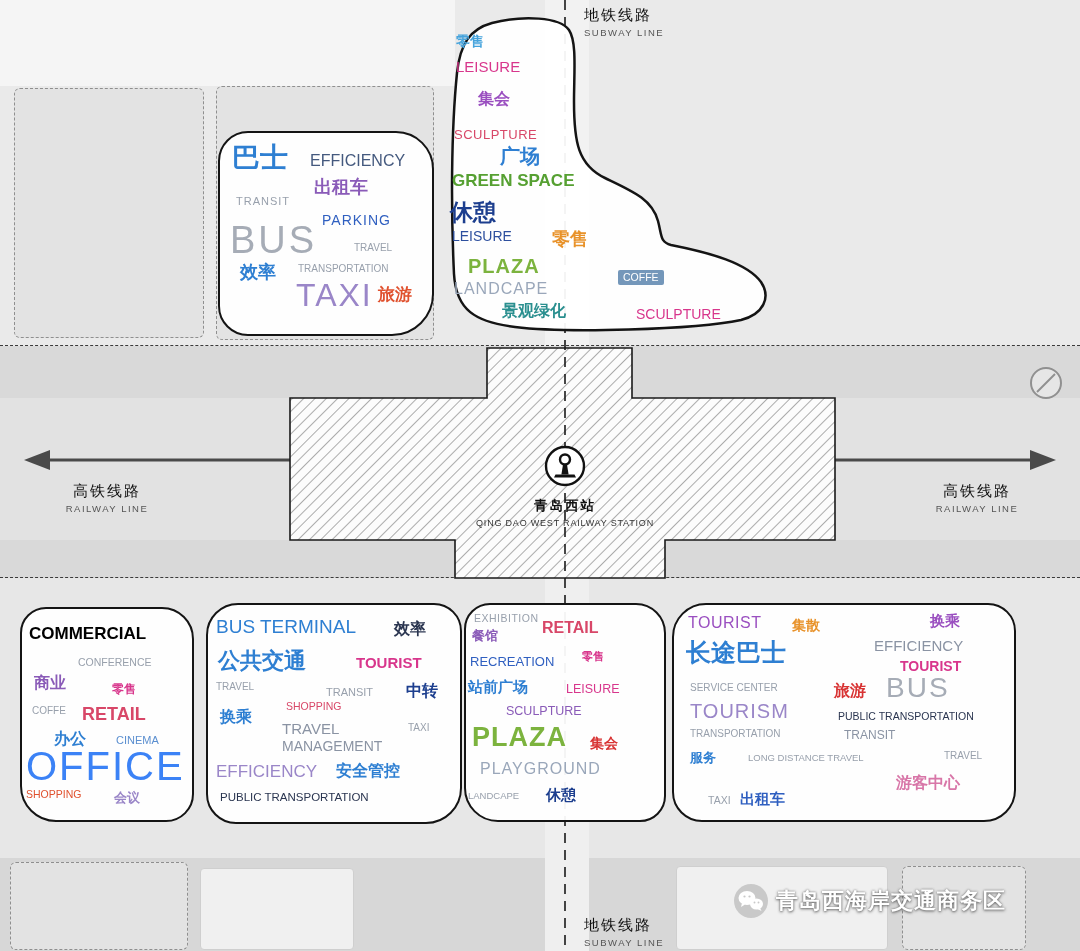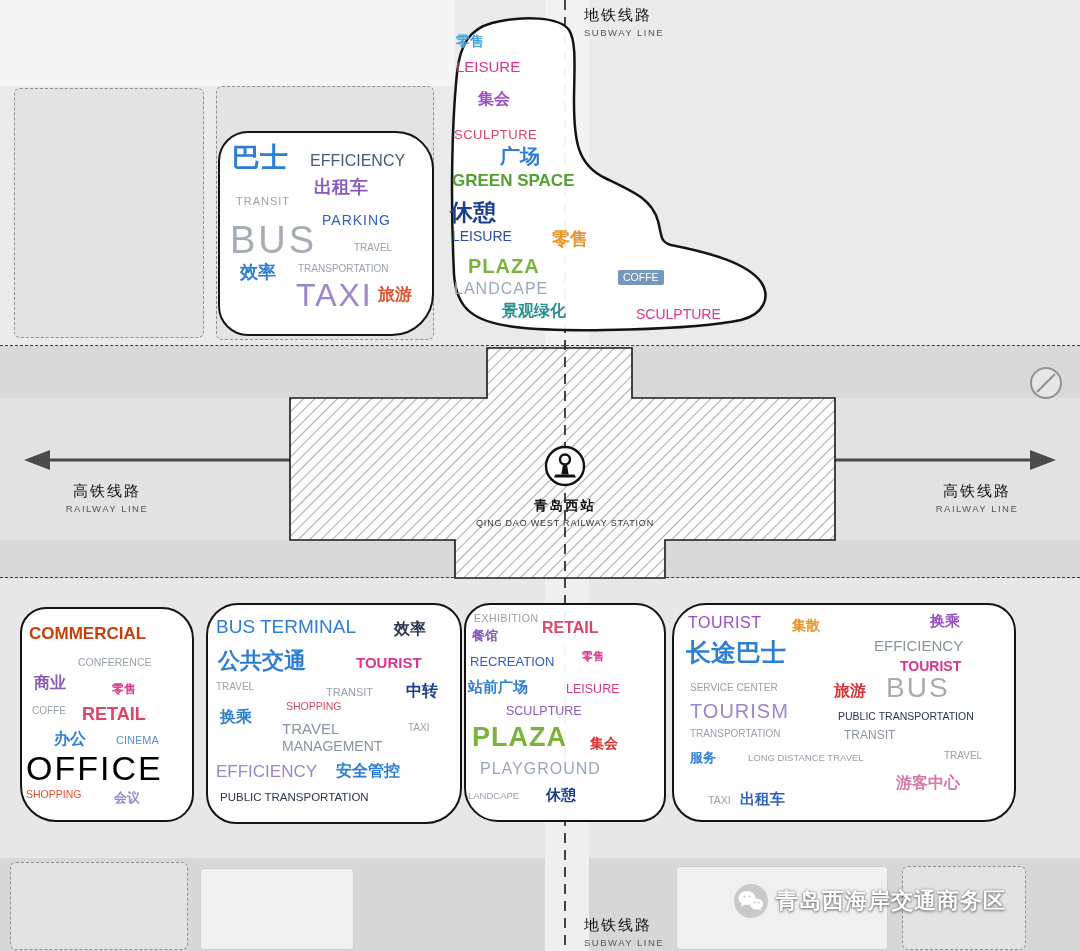--- a/index.html
+++ b/index.html
@@ -124,29 +124,29 @@
     <span class="w" style="left: 4px; top: 215px; font-size: 14px; color: rgb(45, 79, 158);">LEISURE</span>
     <span class="w b" style="left: 104px; top: 216px; font-size: 18px; color: rgb(232, 146, 42);">零售</span>
     <span class="w b" style="left: 20px; top: 242px; font-size: 20px; letter-spacing: 1px; color: rgb(124, 179, 62);">PLAZA</span>
     <span class="w" style="left: 6px; top: 267px; font-size: 16px; letter-spacing: 1px; color: rgb(154, 167, 186);">LANDCAPE</span>
     <span class="w pill" style="left: 170px; top: 256px; font-size: 10.5px; color: rgb(255, 255, 255); background: rgb(116, 151, 186);">COFFE</span>
     <span class="w b" style="left: 54px; top: 289px; font-size: 16px; color: rgb(42, 143, 143); text-align: right;">景观绿化</span>
     <span class="w" style="left: 188px; top: 293px; font-size: 14px; color: rgb(216, 54, 140);">SCULPTURE</span>
   </div>
 
   <div class="cloud" style="left:20px;top:607px;width:170px;height:211px;border-radius:26px 32px 28px 36px;">
-    <span class="w b" style="left: 7px; top: 16px; font-size: 17px; color: #c2410c;">COMMERCIAL</span>
+    <span class="w b" style="left: 7px; top: 16px; font-size: 17px; color: #000000;">COMMERCIAL</span>
     <span class="w" style="left: 56px; top: 48px; font-size: 10.5px; color: rgb(152, 160, 172);">CONFERENCE</span>
     <span class="w b" style="left: 12px; top: 66px; font-size: 16px; color: rgb(138, 91, 184);">商业</span>
     <span class="w b" style="left: 90px; top: 74px; font-size: 12px; color: rgb(216, 54, 140);">零售</span>
     <span class="w" style="left: 10px; top: 97px; font-size: 10px; color: rgb(152, 160, 172);">COFFE</span>
     <span class="w b" style="left: 60px; top: 96px; font-size: 18px; color: rgb(216, 71, 104);">RETAIL</span>
     <span class="w b" style="left: 32px; top: 122px; font-size: 16px; color: rgb(46, 127, 210);">办公</span>
     <span class="w" style="left: 94px; top: 126px; font-size: 11px; color: rgb(91, 143, 208);">CINEMA</span>
-    <span class="w" style="left: 4px; top: 142px; font-size: 34px; letter-spacing: 2px; color: #000000;">OFFICE</span>
+    <span class="w" style="left: 4px; top: 136px; font-size: 40px; letter-spacing: 2px; color: #3b82f6;">OFFICE</span>
     <span class="w" style="left: 4px; top: 180px; font-size: 10.5px; color: rgb(224, 81, 46);">SHOPPING</span>
     <span class="w b" style="left: 92px; top: 182px; font-size: 13px; color: rgb(154, 134, 200);">会议</span>
   </div>
 
   <div class="cloud" style="left:206px;top:603px;width:252px;height:217px;border-radius:32px 28px 36px 30px;">
     <span class="w" style="left: 8px; top: 12px; font-size: 19px; color: rgb(46, 127, 210);">BUS TERMINAL</span>
     <span class="w b" style="left: 186px; top: 16px; font-size: 16px; color: rgb(42, 53, 80);">效率</span>
     <span class="w b" style="left: 10px; top: 44px; font-size: 22px; color: rgb(46, 127, 210);">公共交通</span>
     <span class="w b" style="left: 148px; top: 50px; font-size: 15px; color: rgb(216, 54, 140);">TOURIST</span>
     <span class="w" style="left: 8px; top: 77px; font-size: 10px; color: rgb(152, 160, 172);">TRAVEL</span>

